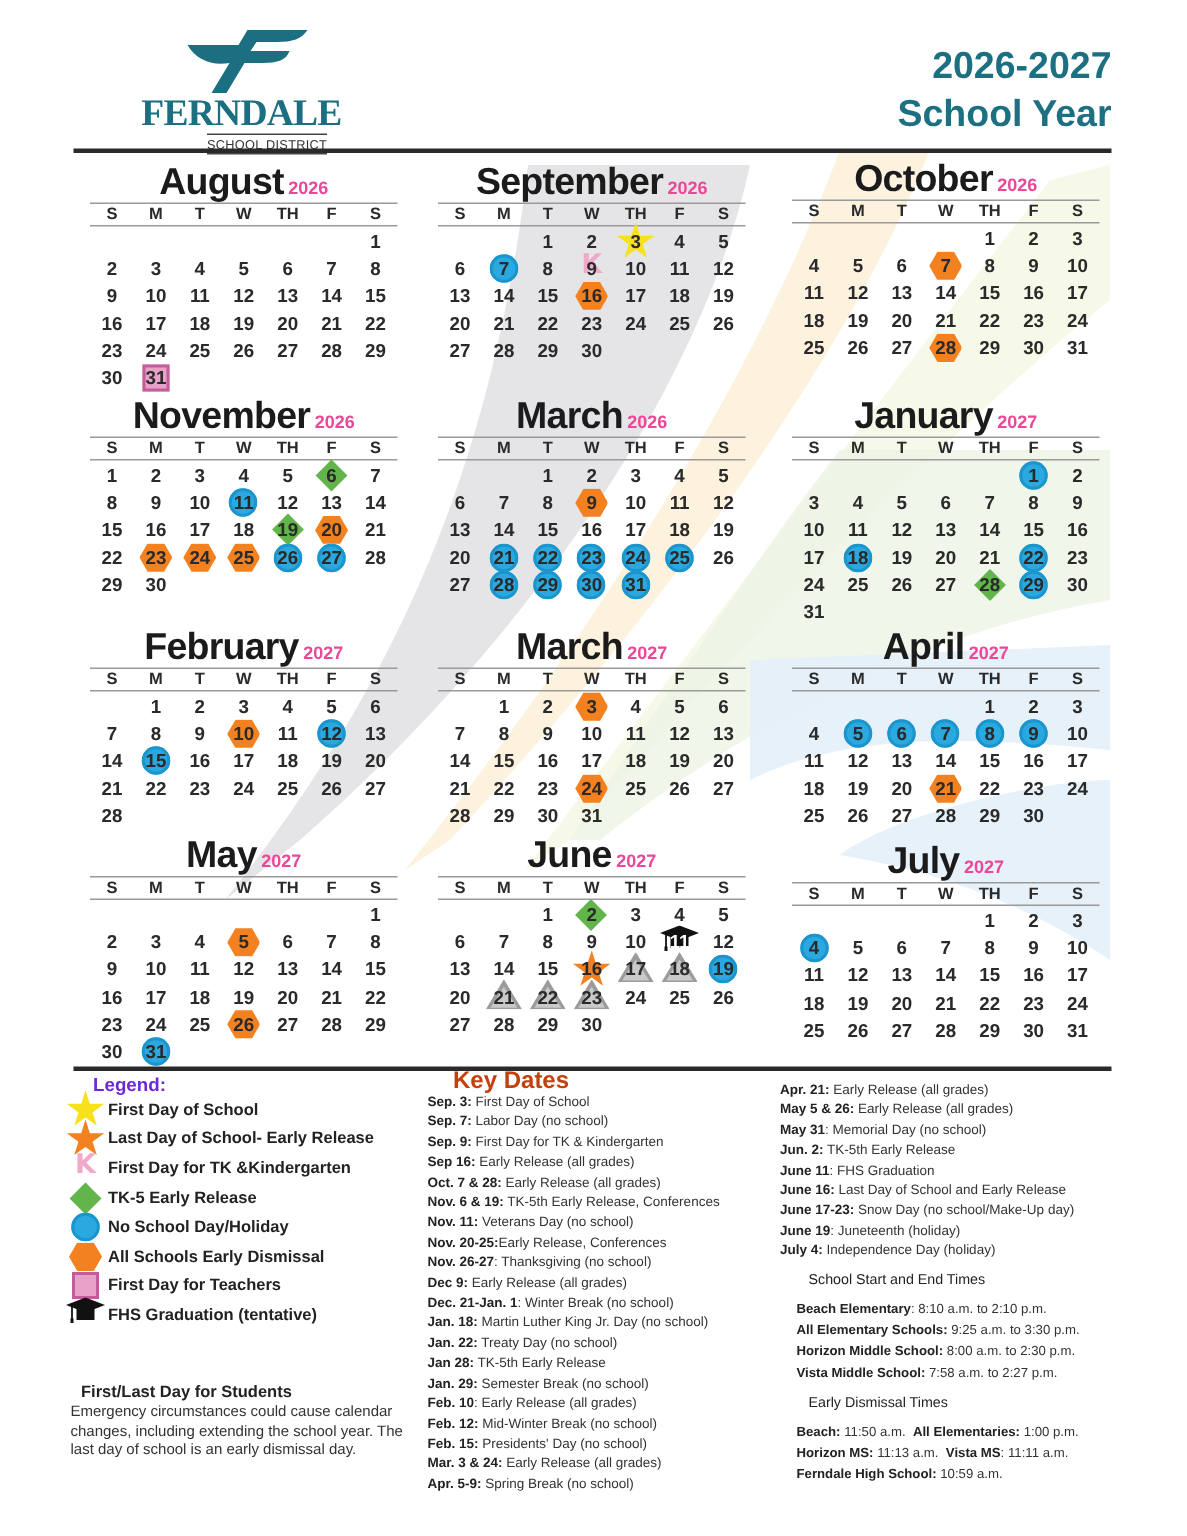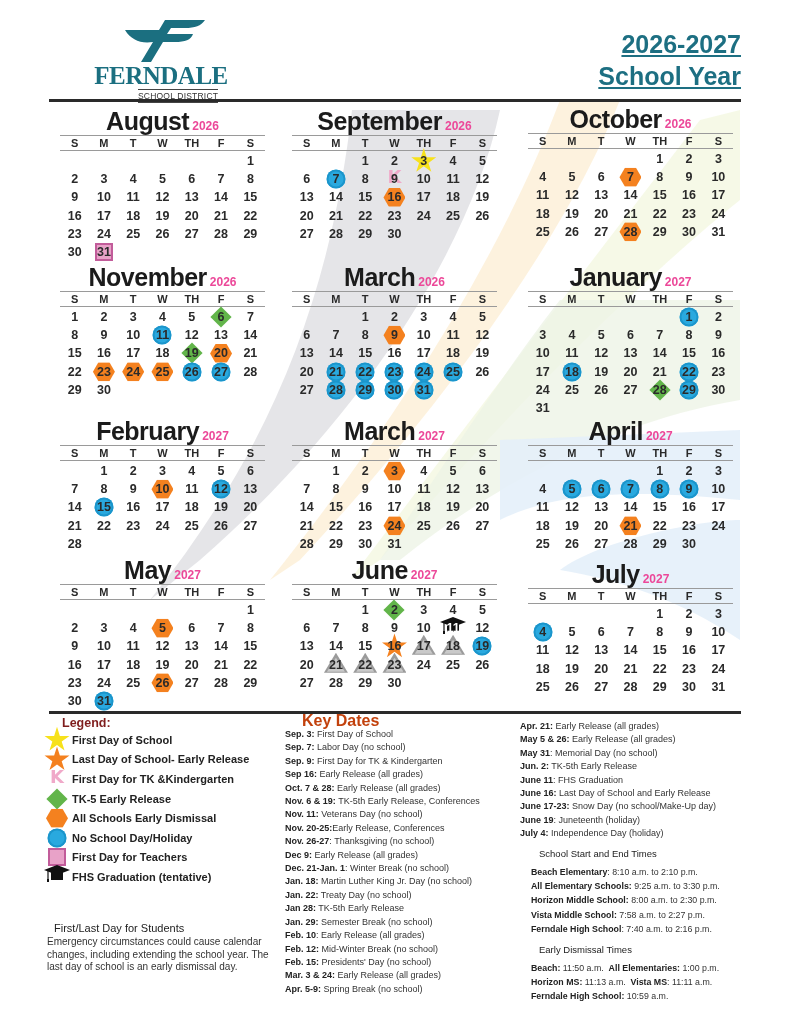--- a/index.html
+++ b/index.html
@@ -6,21 +6,21 @@
   html, body { width: 791px; height: 1024px; background: #ffffff; overflow: hidden; }
   body { position: relative; font-family: "Liberation Sans", sans-serif; color: #1e1e1e; }
 
   .bgdeco { position: absolute; left: 0; top: 0; width: 791px; height: 1024px; pointer-events: none; }
 
   
   .logo { position: absolute; left: 86px; top: 18px; width: 150px; height: 82px; }
   .logo svg { position: absolute; left: 33px; top: 0; }
   .logo .brand { position: absolute; left: 0; top: 44px; width: 150px; text-align: center; font-family: "Liberation Serif", serif; font-weight: bold; font-size: 25px; letter-spacing: -0.5px; color: #1b6f80; }
   .logo .sub { position: absolute; left: 52px; top: 71px; font-size: 8.5px; color: #333; border-top: 1px solid #444; border-bottom: 1px solid #444; padding: 1px 0; letter-spacing: 0.2px; }
-  .year-title { position: absolute; right: 50px; top: 28px; text-align: right; color: #1d6f82; font-weight: bold; font-size: 25px; line-height: 32px; text-decoration: underline; }
+  .year-title { position: absolute; right: 50px; top: 28px; text-align: right; color: #1d6f82; font-weight: bold; font-size: 25px; line-height: 32px; }
   .rule-top { position: absolute; left: 49px; top: 99px; width: 692px; height: 3px; background: #2a2a2a; }
   .rule-bottom { position: absolute; left: 49px; top: 711px; width: 692px; height: 3px; background: #2a2a2a; }
 
   
   .month { position: absolute; width: 205px; }
   .mtitle { height: 26px; text-align: center; white-space: nowrap; }
   .mname { font-size: 25px; font-weight: bold; color: #1b1b1b; letter-spacing: -0.5px; }
   .myear { font-size: 12px; font-weight: bold; color: #ec4899; margin-left: 3px; }
   .dows { display: grid; grid-template-columns: repeat(7, 1fr); border-top: 1px solid #9a9a9a; border-bottom: 1px solid #9a9a9a; margin-top: 2px; height: 16px; align-items: center; }
   .dow { text-align: center; font-size: 11px; font-weight: bold; color: #2a2a2a; }
@@ -35,29 +35,29 @@
   .mk-star.yellow { background: #f7e11b; }
   .mk-star.orange { background: #f4811f; }
   .mk-tri { width: 24px; height: 20px; background: #9b9b9b; clip-path: polygon(50% 0, 100% 100%, 0 100%); top: 40%; }
   .mk-tri-in { width: 18px; height: 14px; background: #c9c9c9; clip-path: polygon(50% 0, 100% 100%, 0 100%); position: absolute; left: 3px; top: 5px; }
   .mk-square { width: 18px; height: 18px; background: #e8a2c8; border: 2px solid #c25c9a; }
   .mk-k { font-size: 18px; font-weight: bold; color: #f0a9c9; font-family: "DejaVu Sans", sans-serif; line-height: 18px; top: 40%; }
   .mk-cap { width: 26px; height: 18px; top: 35%; }
 
   
   .legend { position: absolute; left: 44px; top: 716px; width: 230px; }
-  .legend h3 { font-size: 12.5px; font-weight: bold; margin-left: 18px; color: #7f1d1d; }
+  .legend h3 { font-size: 12.5px; font-weight: bold; margin-left: 18px; color: #6d28d9; }
   .lg-item { position: relative; height: 19.6px; display: flex; align-items: center; }
   .lg-icon { position: relative; width: 26px; height: 20px; flex: 0 0 26px; }
   .lg-icon .mk { transform: translate(-50%, -50%); }
   .lg-icon .mk-diamond { transform: translate(-50%, -50%) rotate(45deg); }
   .lg-label { font-size: 11px; font-weight: bold; color: #222; margin-left: 2px; white-space: nowrap; }
 
   .note { position: absolute; left: 47px; top: 922px; width: 230px; }
-  .note h4 { font-size: 11px; font-weight: normal; margin-left: 7px; color: #222; margin-bottom: 2px; }
+  .note h4 { font-size: 11px; font-weight: bold; margin-left: 7px; color: #222; margin-bottom: 2px; }
   .note p { font-size: 10px; line-height: 12.6px; color: #333; }
 
   .keydates { position: absolute; left: 284px; top: 714px; width: 235px; }
   .keydates h3 { font-size: 16px; font-weight: bold; color: #c2410c; line-height: 14px; margin-left: 18px; }
   .kd { font-size: 9px; line-height: 13.4px; color: #333; white-space: nowrap; margin-left: 1px; }
   .kd b { color: #222; font-weight: bold; }
 
   .keydates2 { position: absolute; left: 519px; top: 720px; width: 270px; }
 
   .times { position: absolute; left: 531px; top: 848px; width: 255px; }
@@ -704,29 +704,29 @@
         <span class="lg-label">First Day for TK &amp;Kindergarten</span>
       </div>
       <div class="lg-item">
         <span class="lg-icon">
           <span class="mk mk-diamond"></span>
         </span>
         <span class="lg-label">TK-5 Early Release</span>
       </div>
       <div class="lg-item">
         <span class="lg-icon">
+          <span class="mk mk-circle"></span>
+        </span>
+        <span class="lg-label">No School Day/Holiday</span>
+      </div>
+      <div class="lg-item">
+        <span class="lg-icon">
           <span class="mk mk-hex"></span>
         </span>
         <span class="lg-label">All Schools Early Dismissal</span>
-      </div>
-      <div class="lg-item">
-        <span class="lg-icon">
-          <span class="mk mk-circle"></span>
-        </span>
-        <span class="lg-label">No School Day/Holiday</span>
       </div>
       <div class="lg-item">
         <span class="lg-icon">
           <span class="mk mk-square"></span>
         </span>
         <span class="lg-label">First Day for Teachers</span>
       </div>
       <div class="lg-item">
         <span class="lg-icon">
           <span class="mk mk-cap"><svg width="26" height="18" viewBox="0 0 26 18">
@@ -785,21 +785,20 @@
     </div>
 </div>
 
 <div class="times">
   <h4>School Start and End Times</h4>
   <div id="times-list">
       <div class="tr"><b>Beach Elementary</b><span>: 8:10 a.m. to 2:10 p.m.</span></div>
       <div class="tr"><b>All Elementary Schools:</b><span> 9:25 a.m. to 3:30 p.m.</span></div>
       <div class="tr"><b>Horizon Middle School:</b><span> 8:00 a.m. to 2:30 p.m.</span></div>
       <div class="tr"><b>Vista Middle School:</b><span> 7:58 a.m. to 2:27 p.m.</span></div>
-      <div class="tr"><b>Ferndale High School</b><span>: 7:40 a.m. to 2:16 p.m.</span></div>
     </div>
   <div class="gap"></div>
   <h4>Early Dismissal Times</h4>
   <div id="dismissal-list">
       <div class="tr"><b>Beach:</b><span style="white-space:pre"> 11:50 a.m.  </span><b>All Elementaries:</b><span style="white-space:pre"> 1:00 p.m.</span></div>
       <div class="tr"><b>Horizon MS:</b><span style="white-space:pre"> 11:13 a.m.  </span><b>Vista MS</b><span style="white-space:pre">: 11:11 a.m.</span></div>
       <div class="tr"><b>Ferndale High School:</b><span style="white-space:pre"> 10:59 a.m.</span></div>
     </div>
 </div>
 

